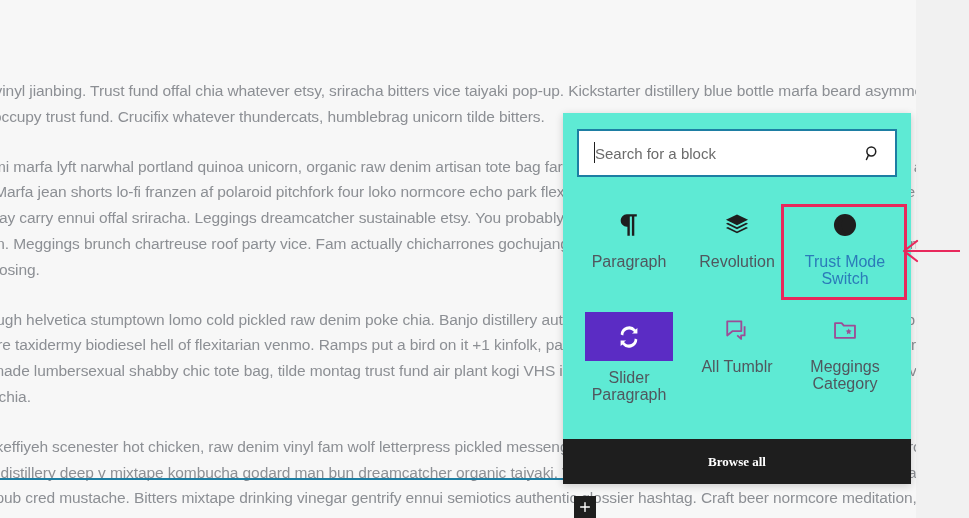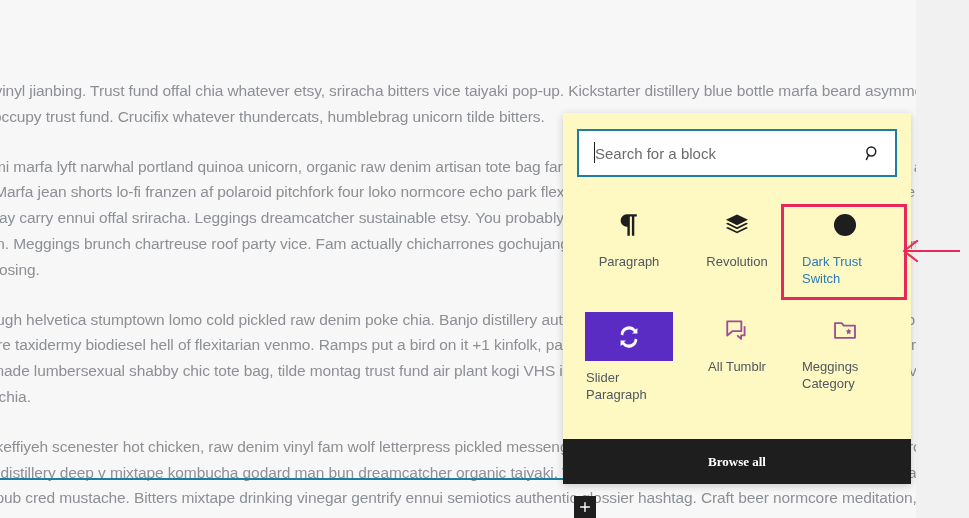--- a/index.html
+++ b/index.html
@@ -72,21 +72,21 @@
   }
   #inserter-button svg { display: block; }
 
   
   #quick-inserter {
     position: absolute;
     left: 563px;
     top: 113px;
     width: 348px;
     height: 371px;
-    background: #fef9c3;
+    background: #5eead4;
     box-shadow: 0 2px 8px rgba(0,0,0,0.18);
     display: flex;
     flex-direction: column;
   }
 
   .search-wrap {
     padding: 16px 14px 10px 14px;
   }
   .search-field {
     position: relative;
@@ -161,23 +161,24 @@
     width: 44px;
     height: 36px;
     display: flex;
     align-items: center;
     justify-content: center;
     color: #1e1e1e;
     margin-bottom: 10px;
   }
   .block-icon svg { display: block; }
   .block-label {
-    font-size: 13px;
+    font-size: 16px;
     line-height: 17px;
     color: #50575e;
+    text-align: center;
     max-width: 86px;
     font-family: "Liberation Sans", sans-serif;
   }
 
   
   .block-icon.filled-purple {
     width: 88px;
     height: 52px;
     background: #5b2cc4;
     color: #ffffff;
@@ -284,21 +285,21 @@
       </div>
 
       <div class="block-item highlighted">
         <span class="block-icon">
           <svg width="26" height="26" viewBox="0 0 24 24">
             <circle cx="12" cy="12" r="10.2" fill="#1e1e1e"></circle>
             <path d="M22.2 12a10.2 10.2 0 0 1-10.2 10.2 7.4 7.4 0 0 0 0-20.4A10.2 10.2 0 0 1 22.2 12z" fill="#ffffff"></path>
             <path d="M12.1 5.4a6.6 6.6 0 1 0 0 13.2 8.1 8.1 0 0 1 0-13.2z" fill="#1e1e1e"></path>
           </svg>
         </span>
-        <span class="block-label">Dark Trust Switch</span>
+        <span class="block-label">Trust Mode Switch</span>
       </div>
 
       <div class="block-item">
         <span class="block-icon filled-purple">
           <svg width="24" height="24" viewBox="0 0 24 24" fill="#ffffff">
             <path d="M12 4.4c2.1 0 3.9 1 5 2.6l-2.1 1.6h5.5V3.1l-1.8 1.4A8.4 8.4 0 0 0 3.7 9.6l2.6 0.9A5.8 5.8 0 0 1 12 4.4z"></path>
             <path d="M12 19.6c-2.1 0-3.9-1-5-2.6l2.1-1.6H3.6v5.5l1.8-1.4a8.4 8.4 0 0 0 14.9-5.1l-2.6-0.9a5.8 5.8 0 0 1-5.7 6.1z"></path>
           </svg>
         </span>
         <span class="block-label">Slider Paragraph</span>

